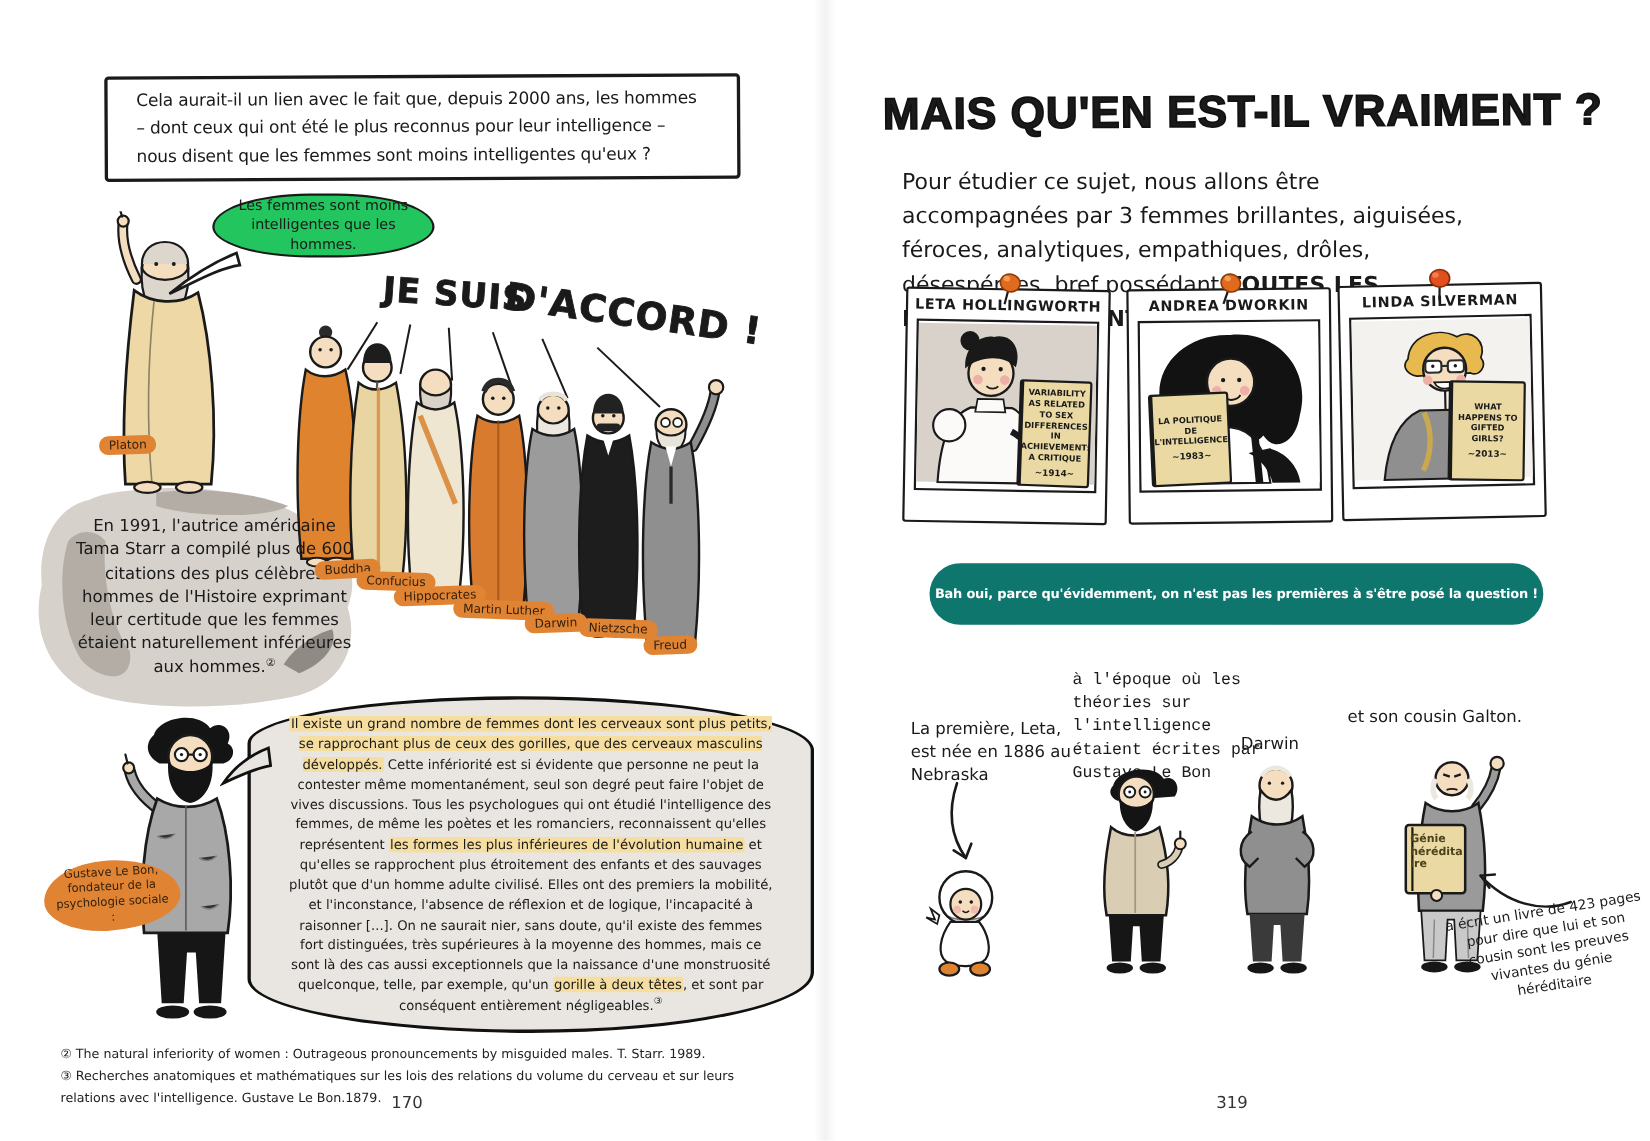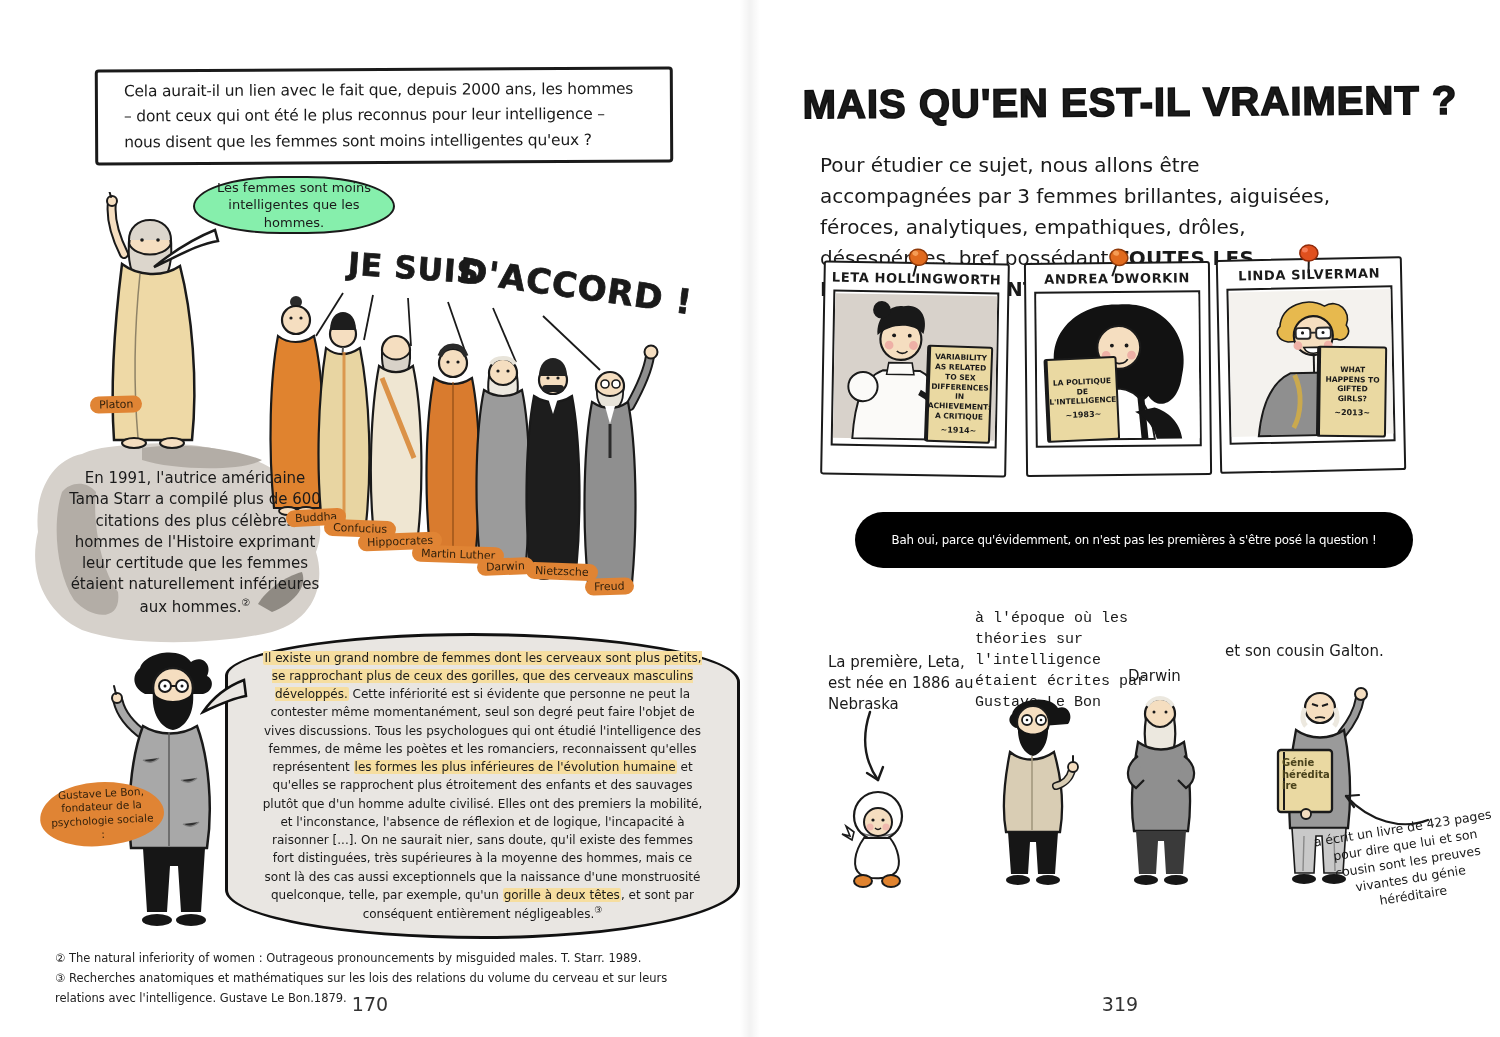--- a/index.html
+++ b/index.html
@@ -7,21 +7,21 @@
     width:1500px;height:1037px;position:relative;background:#ffffff;
     font-family:"DejaVu Sans",sans-serif;color:#1a1a1a;overflow:hidden;
   }
   .abs{position:absolute;}
   .gutter{left:740px;top:0;width:20px;height:1037px;
     background:linear-gradient(90deg,rgba(0,0,0,0),rgba(0,0,0,0.05),rgba(0,0,0,0));}
   
   .caption-box{left:95px;top:68px;width:578px;height:96px;border:3px solid #1a1a1a;
     border-radius:4px;transform:rotate(-0.3deg);display:flex;align-items:center;
     padding:4px 26px;box-sizing:border-box;font-size:15.5px;line-height:1.65;letter-spacing:-0.2px;}
-  .speech-bubble{left:193px;top:176px;width:202px;height:58px;background:#86efac;
+  .speech-bubble{left:193px;top:176px;width:202px;height:58px;background:#22c55e;
     border:2.5px solid #1a1a1a;border-radius:50% 50% 50% 50%/60% 60% 55% 55%;
     display:flex;align-items:center;justify-content:center;text-align:center;
     font-size:13px;line-height:1.35;padding:4px 14px;box-sizing:border-box;z-index:4;}
   .accord1{left:348px;top:250px;font-size:31px;font-weight:bold;transform:rotate(4deg);
     letter-spacing:1px;-webkit-text-stroke:0.8px #1a1a1a;}
   .accord2{left:458px;top:266px;font-size:34px;font-weight:bold;transform:rotate(8deg);
     letter-spacing:1px;-webkit-text-stroke:0.8px #1a1a1a;}
   .pill{background:#e08434;color:#33210c;font-size:11px;padding:2px 9px;border-radius:11px;
     white-space:nowrap;z-index:6;}
   .rock-text{left:66px;top:468px;width:258px;text-align:center;font-size:15px;
@@ -31,41 +31,41 @@
     border-radius:48% 52% 55% 45%/55% 52% 48% 45%;display:flex;align-items:center;justify-content:center;
     text-align:center;font-size:10.5px;line-height:1.3;padding:4px 8px;box-sizing:border-box;
     transform:rotate(-3deg);z-index:6;}
   .quote-bubble{left:225px;top:633px;width:515px;height:306px;background:#e9e6e2;
     border:3px solid #111;border-radius:48% 52% 50% 50%/14% 16% 18% 16%;
     display:flex;align-items:center;justify-content:center;text-align:center;
     padding:16px 34px;box-sizing:border-box;font-size:12px;line-height:1.52;z-index:3;}
   .quote-bubble .hl{background:#f6dea0;border-radius:2px;padding:0 1px;}
   .quote-bubble sup{font-size:9px;}
   .footnotes{left:55px;top:948px;width:660px;font-size:11.5px;line-height:1.75;color:#222;}
-  .pagenum{width:90px;text-align:center;font-size:19px;color:#333;}
+  .pagenum{width:90px;text-align:center;font-size:15px;color:#333;}
   
   .rp-title{left:790px;top:80px;width:680px;text-align:center;
     font-family:"Liberation Sans",sans-serif;font-weight:bold;font-size:40px;
     -webkit-text-stroke:1.6px #111;letter-spacing:1px;transform:rotate(-0.4deg);}
   .rp-intro{left:820px;top:150px;width:512px;font-size:20px;line-height:1.55;}
   .rp-intro b{letter-spacing:0.3px;}
   .card{width:186px;height:214px;background:#fff;border:2.5px solid #1a1a1a;border-radius:3px;
     box-sizing:border-box;padding-top:7px;z-index:2;}
   .card-name{text-align:center;font-size:13px;font-weight:bold;letter-spacing:0.6px;margin-bottom:5px;
     white-space:nowrap;}
   .card-photo{position:relative;margin:0 8px 8px 8px;height:152px;border:2.5px solid #1a1a1a;
     overflow:hidden;background:#fff;}
   .card-book{position:absolute;background:#ead9a2;border:2px solid #1a1a1a;border-left:4px solid #1a1a1a;
     border-radius:3px;display:flex;flex-direction:column;align-items:center;justify-content:center;
     text-align:center;font-weight:bold;font-size:7.5px;line-height:1.3;padding:3px 3px;box-sizing:border-box;}
   .card-book .book-year{margin-top:4px;font-size:8px;}
   .pushpin{position:absolute;top:-17px;left:50%;margin-left:-13px;z-index:5;}
-  .banner{left:845px;top:512px;width:558px;height:56px;background:#000000;color:#fff;
+  .banner{left:845px;top:512px;width:558px;height:56px;background:#0f766e;color:#fff;
     border-radius:30px;display:flex;align-items:center;justify-content:center;
-    font-size:11.8px;font-weight:normal;white-space:nowrap;letter-spacing:-0.2px;z-index:2;margin-left:10px;}
+    font-size:11.8px;font-weight:bold;white-space:nowrap;letter-spacing:-0.2px;z-index:2;}
   .small-hand{font-size:15px;line-height:1.4;}
   .galton-note{left:1318px;top:820px;width:180px;font-size:12.5px;line-height:1.35;text-align:center;
     transform:rotate(-9deg);}
   .galton-book-text{left:1282px;top:757px;width:50px;font-size:10px;font-weight:bold;color:#4a431c;
     line-height:1.15;overflow-wrap:anywhere;z-index:4;}
 </style>
 </head>
 <body>
 
 <div class="abs gutter"></div>

